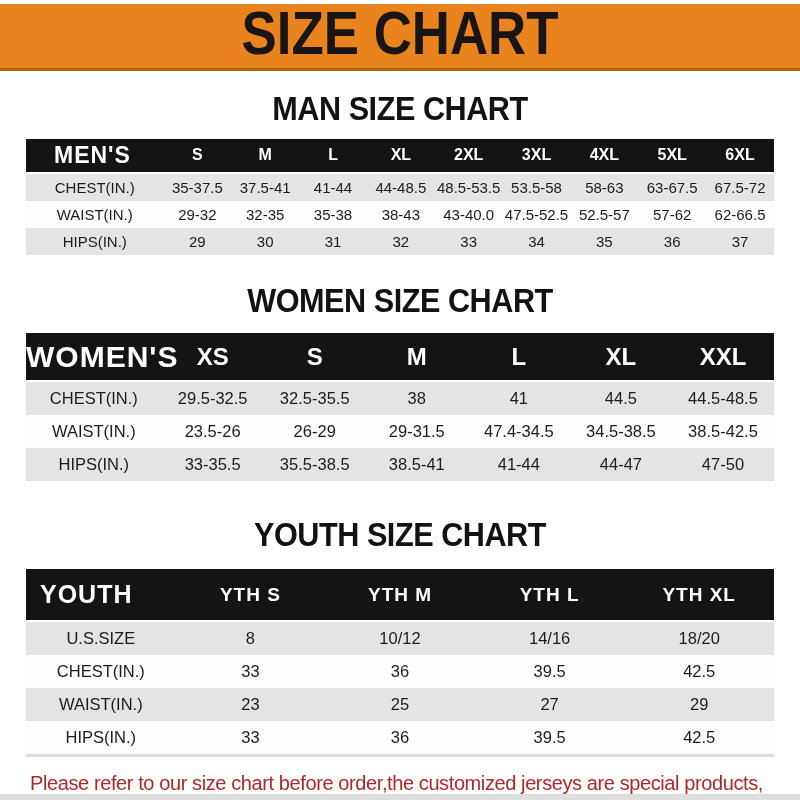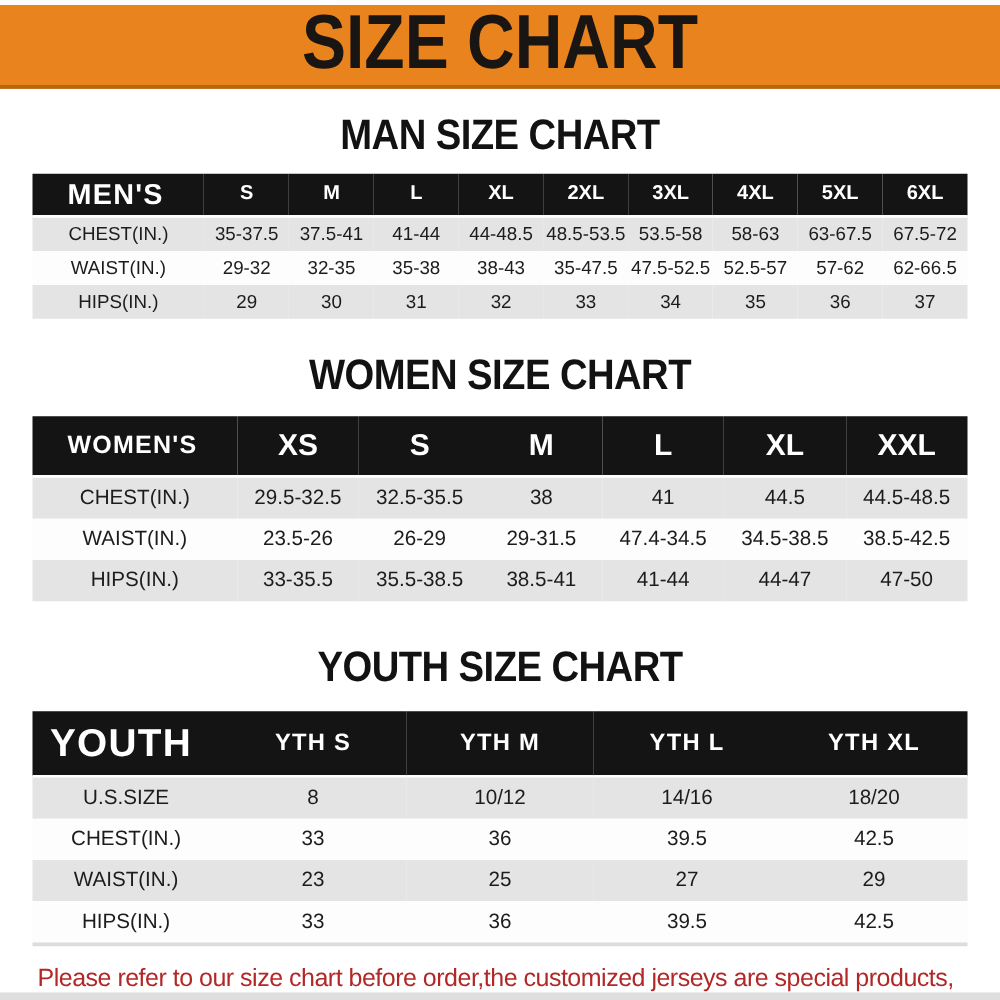--- a/index.html
+++ b/index.html
@@ -78,26 +78,26 @@
   tr.row-gray  td { background: #E4E4E4; }
   tr.row-white td { background: #FDFDFD; }
 
   
   .table-men thead th          { height: 31px; font-size: 16px; }
   .table-men thead th.corner   { width: 14.5%; font-size: 23px; padding-left: 28px; }
   .table-men tbody td          { height: 25px; font-size: 15px; }
 
   
   .table-women thead th        { height: 45px; font-size: 24px; }
-  .table-women thead th.corner { width: 18%; font-size: 20px; padding-left: 28px; }
+  .table-women thead th.corner { width: 18%; font-size: 30px; padding-left: 0; }
   .table-women tbody td        { height: 31px; font-size: 16.5px; }
 
   
   .table-youth thead th        { height: 49px; font-size: 19px; letter-spacing: 1px; }
-  .table-youth thead th.corner { width: 18%; font-size: 31px; padding-left: 14px; letter-spacing: 2px; }
+  .table-youth thead th.corner { width: 18%; font-size: 25px; padding-left: 14px; letter-spacing: 2px; }
   .table-youth tbody td        { height: 31px; font-size: 16.5px; }
   .table-youth                 { border-bottom: 3px solid #DCDCDC; }
 
   
   .footer-note {
     margin-top: 12px;
     padding-left: 30px;
     color: #B22727;
     font-size: 20px;
     line-height: 29px;
@@ -149,21 +149,21 @@
           <td>58-63</td>
           <td>63-67.5</td>
           <td>67.5-72</td>
         </tr>
         <tr class="row-white">
           <td class="row-label">WAIST(IN.)</td>
           <td>29-32</td>
           <td>32-35</td>
           <td>35-38</td>
           <td>38-43</td>
-          <td>35-47.5</td>
+          <td>43-40.0</td>
           <td>47.5-52.5</td>
           <td>52.5-57</td>
           <td>57-62</td>
           <td>62-66.5</td>
         </tr>
         <tr class="row-gray">
           <td class="row-label">HIPS(IN.)</td>
           <td>29</td>
           <td>30</td>
           <td>31</td>

